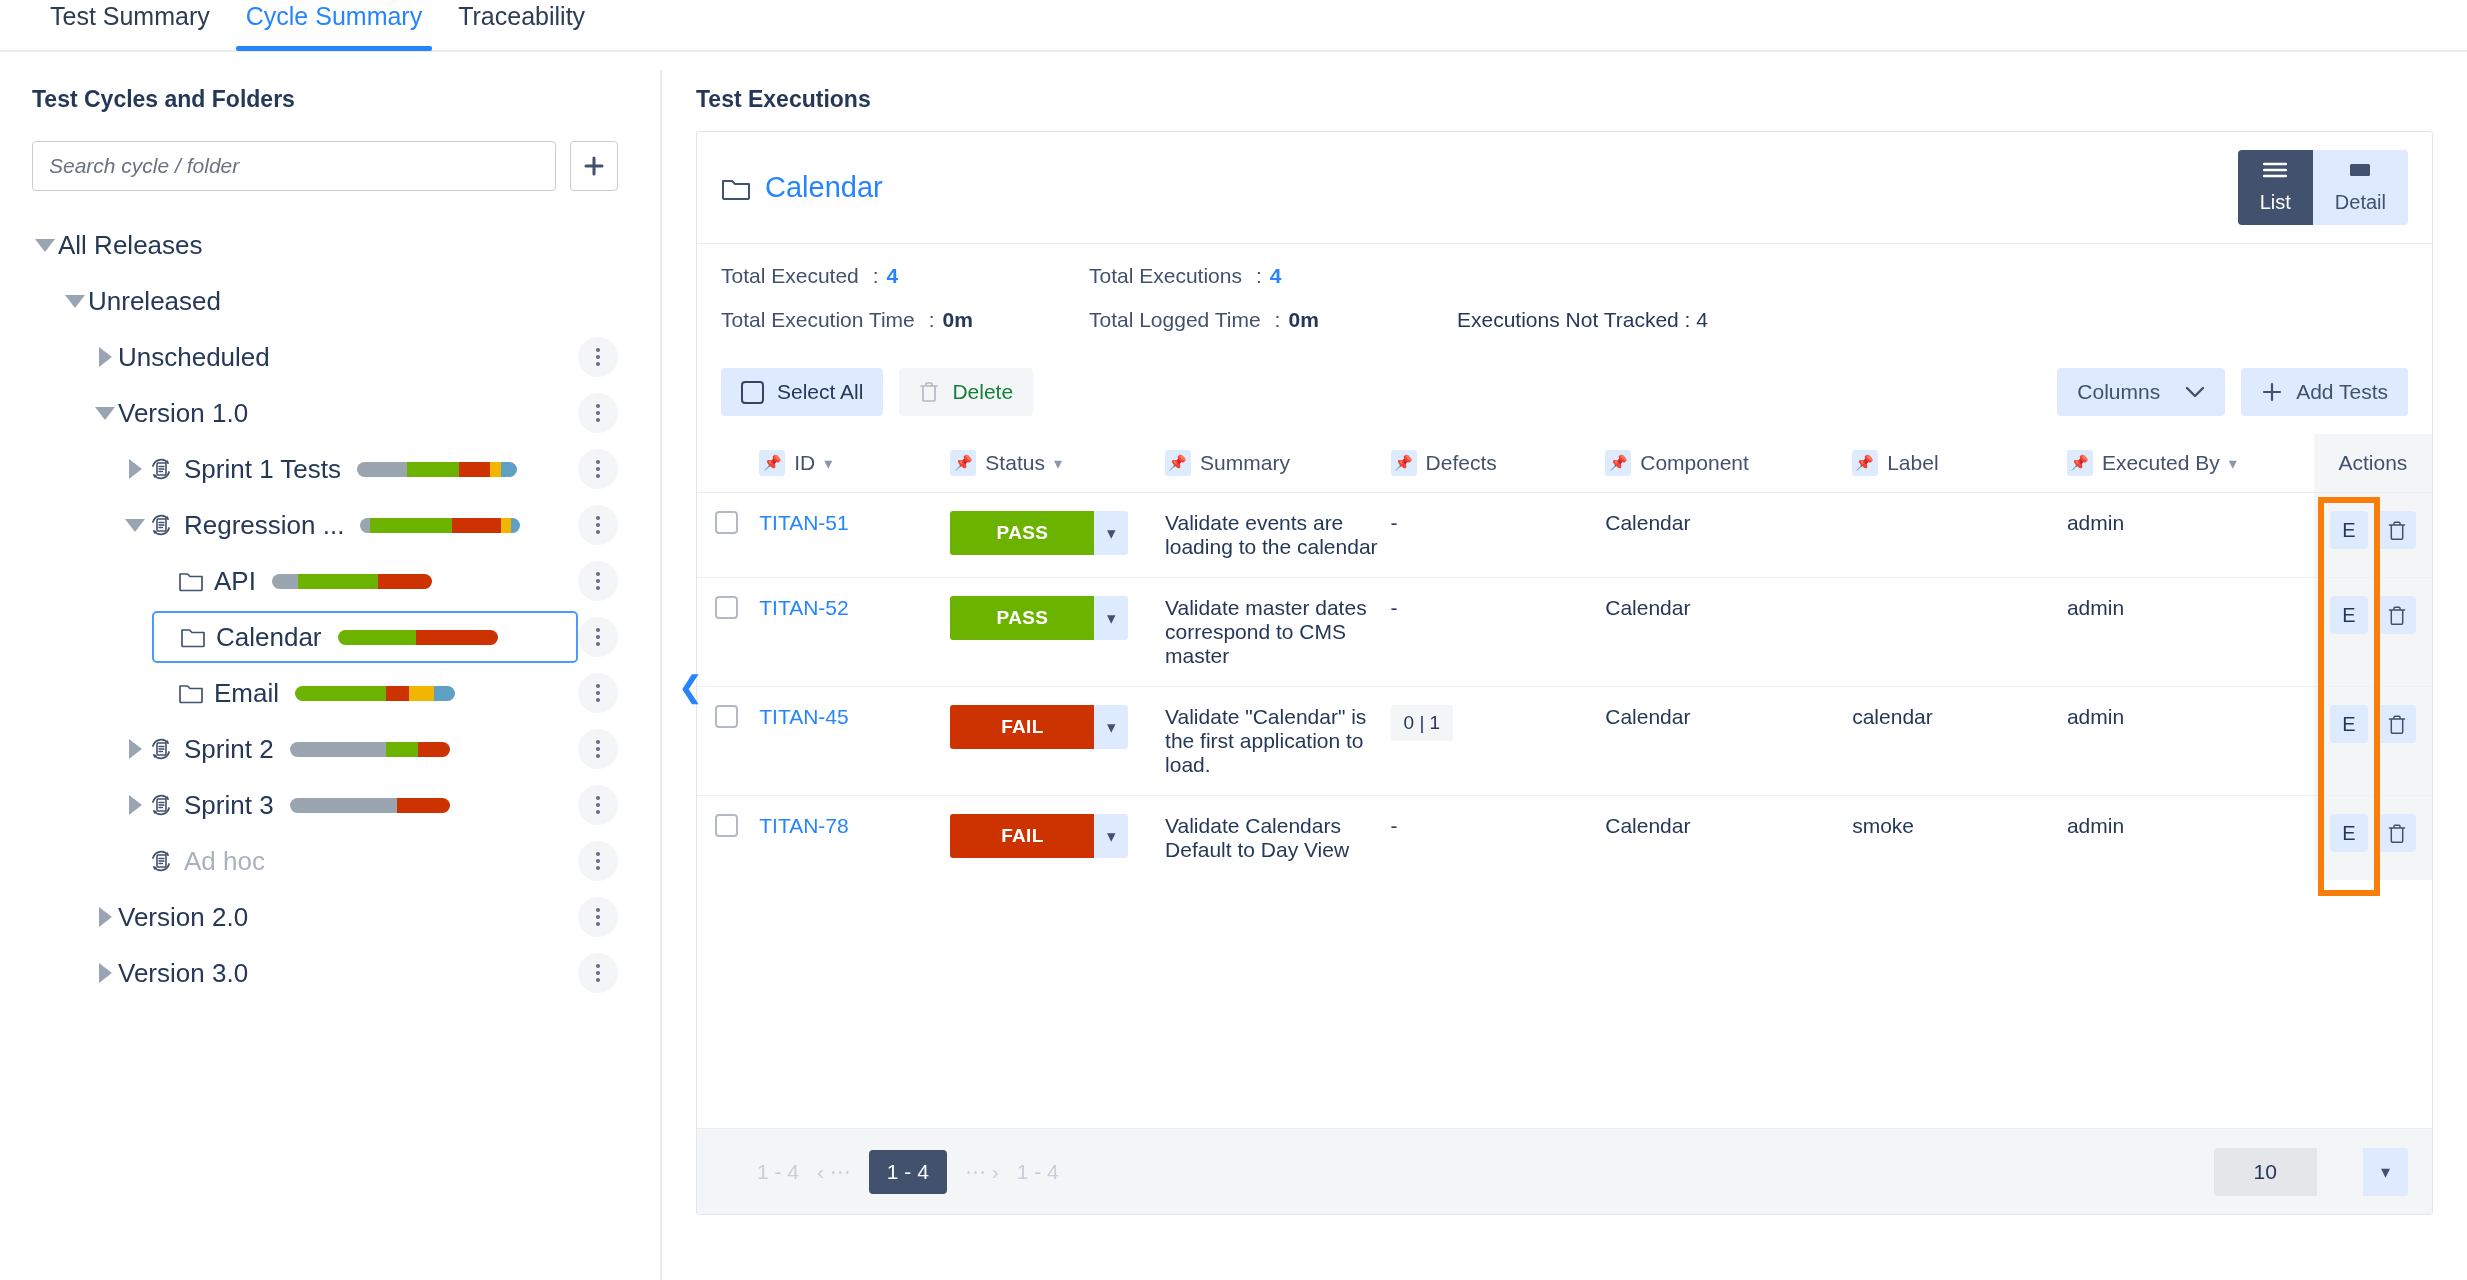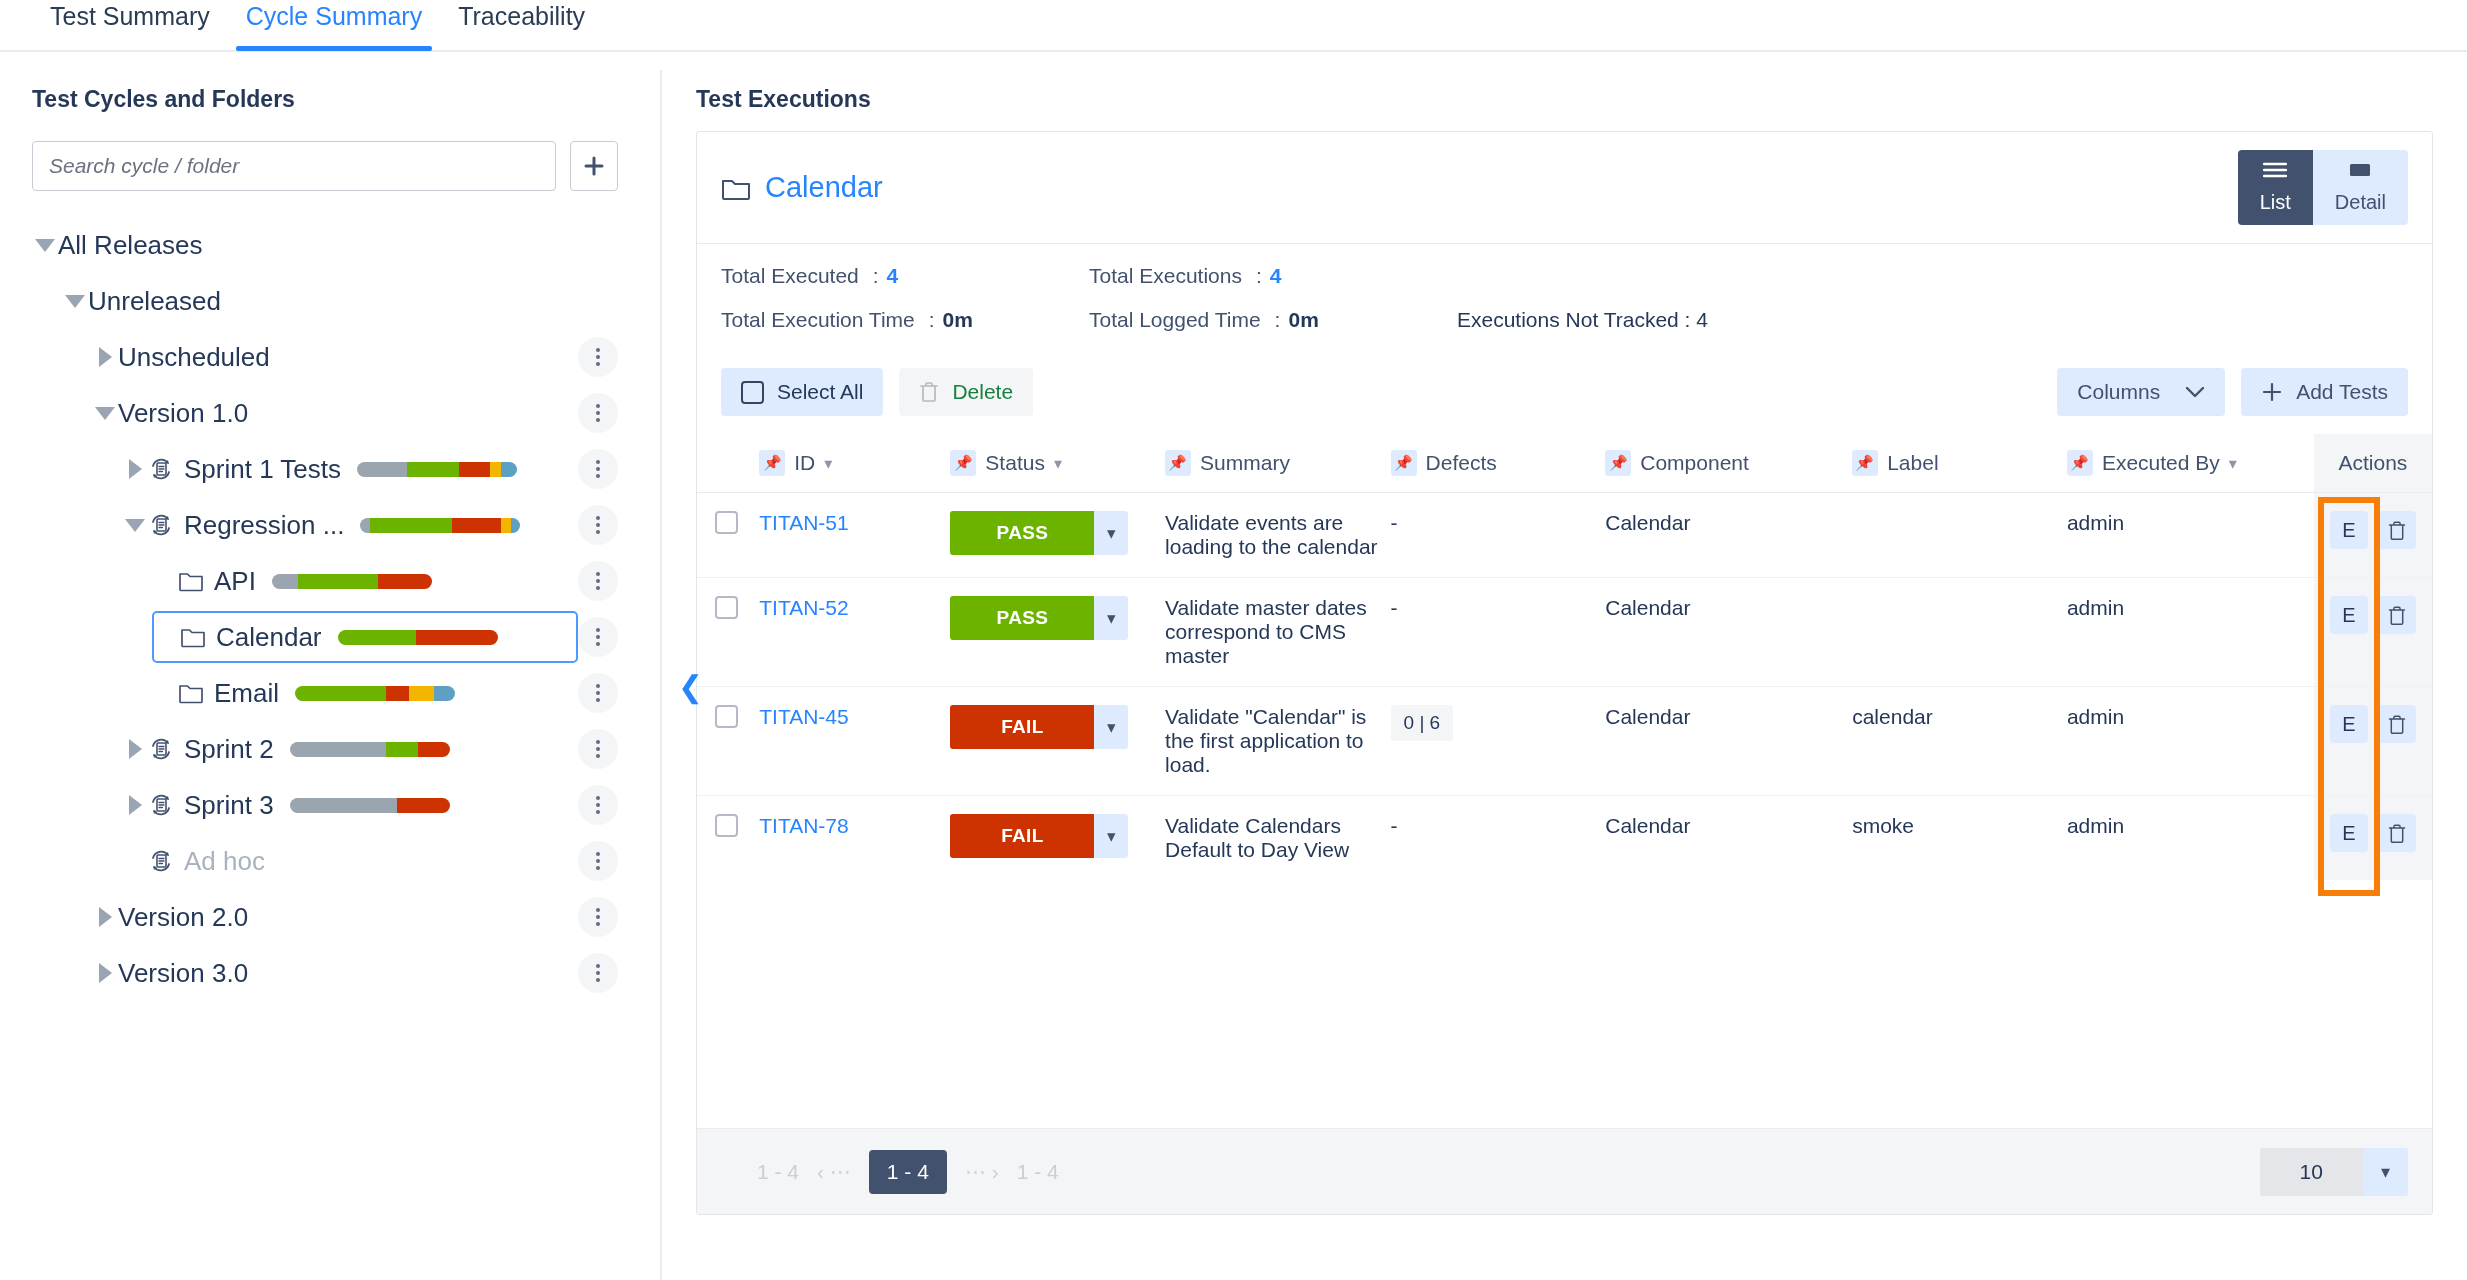--- a/index.html
+++ b/index.html
@@ -321,21 +321,21 @@
   .pg-left { display: flex; align-items: center; gap: 18px; margin-left: 36px; }
   .pg-txt { font-size: 21px; color: #c9ced7; }
   .pg-cur {
     background: #42526e; color: #fff;
     font-size: 21px;
     padding: 10px 18px;
     border-radius: 4px;
     cursor: pointer;
   }
   .pg-arrow { font-size: 21px; color: #c9ced7; cursor: pointer; }
-  .pg-right { margin-left: auto; display: flex; }
+  .pg-right { margin-left: auto; display: flex; gap: 46px; }
   .pg-size {
     background: #e4e6ea;
     padding: 12px 40px;
     font-size: 21px;
     color: #253858;
     border-radius: 3px 0 0 3px;
   }
   .pg-size-caret {
     background: #deebff;
     padding: 12px 18px;
@@ -853,21 +853,21 @@
               <tr>
                 <td class="col-chk"><span class="chk light"></span></td>
                 <td class="col-id"><span class="idlink">TITAN-45</span></td>
                 <td class="col-status">
                   <span class="status-pill">
                     <span class="lbl" style="background:#cc3300">FAIL</span>
                     <span class="caret-box">▾</span>
                   </span>
                 </td>
                 <td class="col-summary">Validate "Calendar" is the first application to load.</td>
-                <td class="col-defects"><span class="defect-badge">0 | 6</span></td>
+                <td class="col-defects"><span class="defect-badge">0 | 1</span></td>
                 <td class="col-component">Calendar</td>
                 <td class="col-label">calendar</td>
                 <td class="col-exec">admin</td>
                 <td class="col-actions actions-cell">
                   <span class="act-wrap">
                     <span class="act-btn">E</span>
                     <span class="act-btn trash">
                       <svg width="20" height="21" viewBox="0 0 20 21">
                         <path d="M2.5 5 H17.5 M7 5 V3.2 a1 1 0 0 1 1 -1 h4 a1 1 0 0 1 1 1 V5 M4.3 5 v13 a1.2 1.2 0 0 0 1.2 1.2 h9 a1.2 1.2 0 0 0 1.2 -1.2 V5" fill="none" stroke="#42526e" stroke-width="1.5" stroke-linecap="round" stroke-linejoin="round"></path>
                       </svg>

